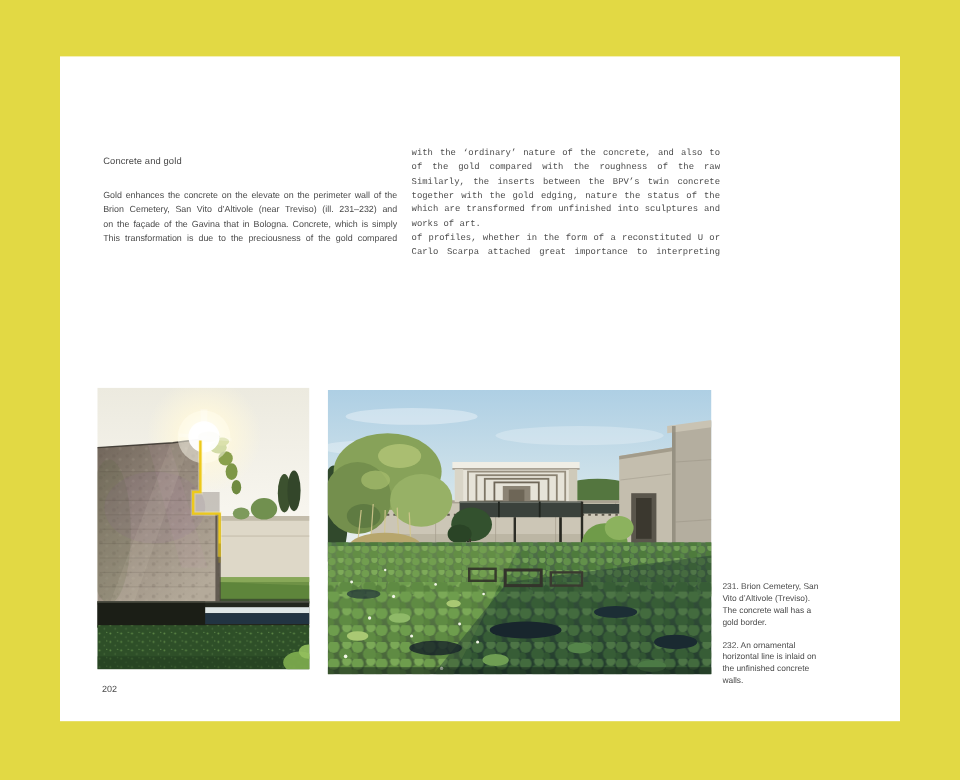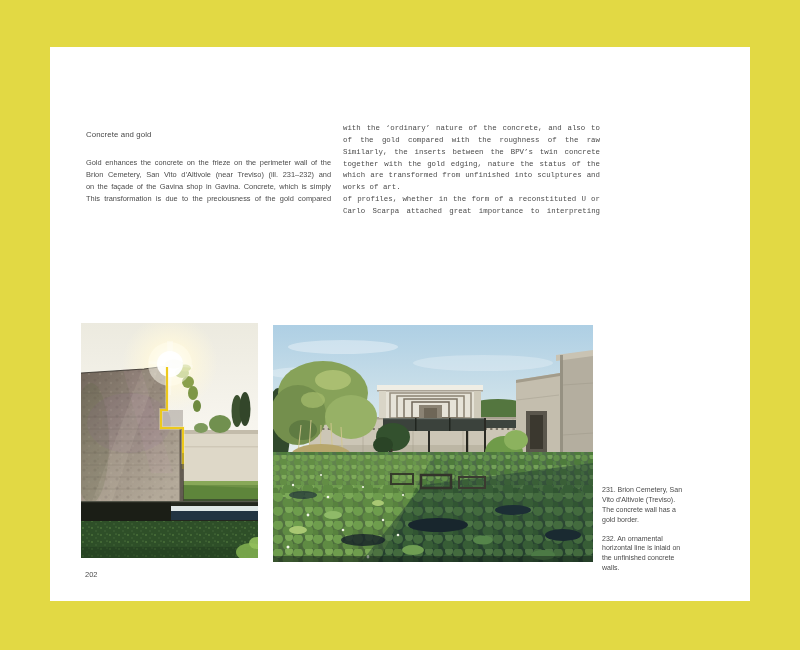--- a/index.html
+++ b/index.html
@@ -41,23 +41,23 @@
   }
 </style>
 </head>
 <body>
 
 <div class="page">
 
   <div class="heading">Concrete and gold</div>
 
   <div class="col col-left">
-      <div class="tline">Gold enhances the concrete on the frieze on the perimeter wall of the</div>
+      <div class="tline">Gold enhances the concrete on the elevate on the perimeter wall of the</div>
       <div class="tline">Brion Cemetery, San Vito d’Altivole (near Treviso) (ill. 231–232) and</div>
-      <div class="tline">on the façade of the Gavina shop in Gavina. Concrete, which is simply</div>
+      <div class="tline">on the façade of the Gavina that in Bologna. Concrete, which is simply</div>
       <div class="tline">This transformation is due to the preciousness of the gold compared</div>
     </div>
 
   <div class="col col-right">
       <div class="tline">with the ‘ordinary’ nature of the concrete, and also to the smoothness</div>
       <div class="tline nojust">of the gold compared with the roughness of the raw concrete.</div>
       <div class="tline">Similarly, the inserts between the BPV’s twin concrete columns,</div>
       <div class="tline">together with the gold edging, nature the status of the columns,</div>
       <div class="tline">which are transformed from unfinished into sculptures and therefore</div>
       <div class="tline nojust">works of art.</div>

